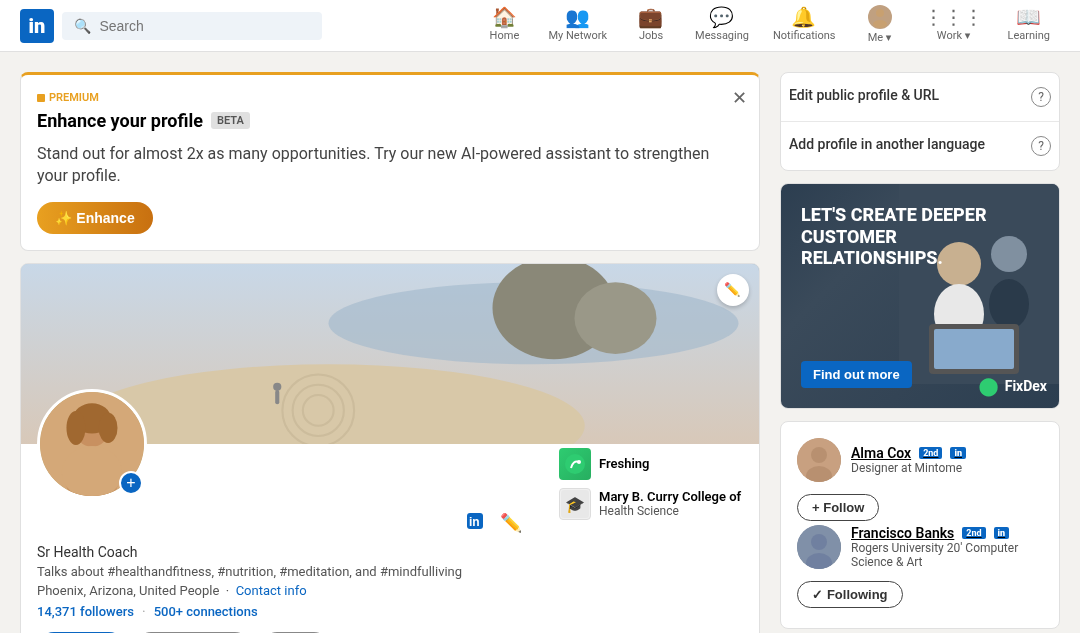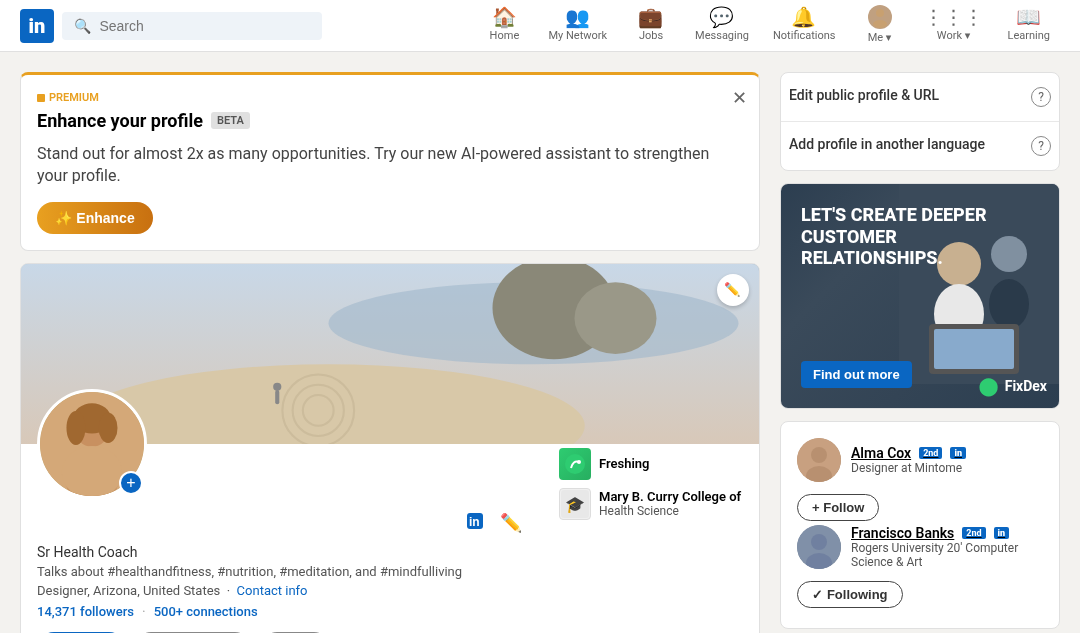--- a/index.html
+++ b/index.html
@@ -607,21 +607,21 @@
                   <rect x="2" y="2" width="16" height="16" rx="3" fill="#0a66c2"></rect>
                   <text x="4" y="15" font-size="12" font-weight="900" fill="#fff">in</text>
                 </svg>
               </button>
               <button class="icon-btn">✏️</button>
             </div>
 
             <div class="profile-title">Sr Health Coach</div>
             <div class="profile-topics">Talks about #healthandfitness, #nutrition, #meditation, and #mindfulliving</div>
             <div class="profile-location">
-              <span>Designer, Arizona, United States</span>
+              <span>Phoenix, Arizona, United People</span>
               &nbsp;·&nbsp;
               <a class="contact-link">Contact info</a>
             </div>
             <div class="followers-row">
               <a class="followers-link">14,371 followers</a>
               <span class="sep">·</span>
               <a class="followers-link">500+ connections</a>
             </div>
             <div class="action-buttons">
               <button class="btn-open">Open to</button>

